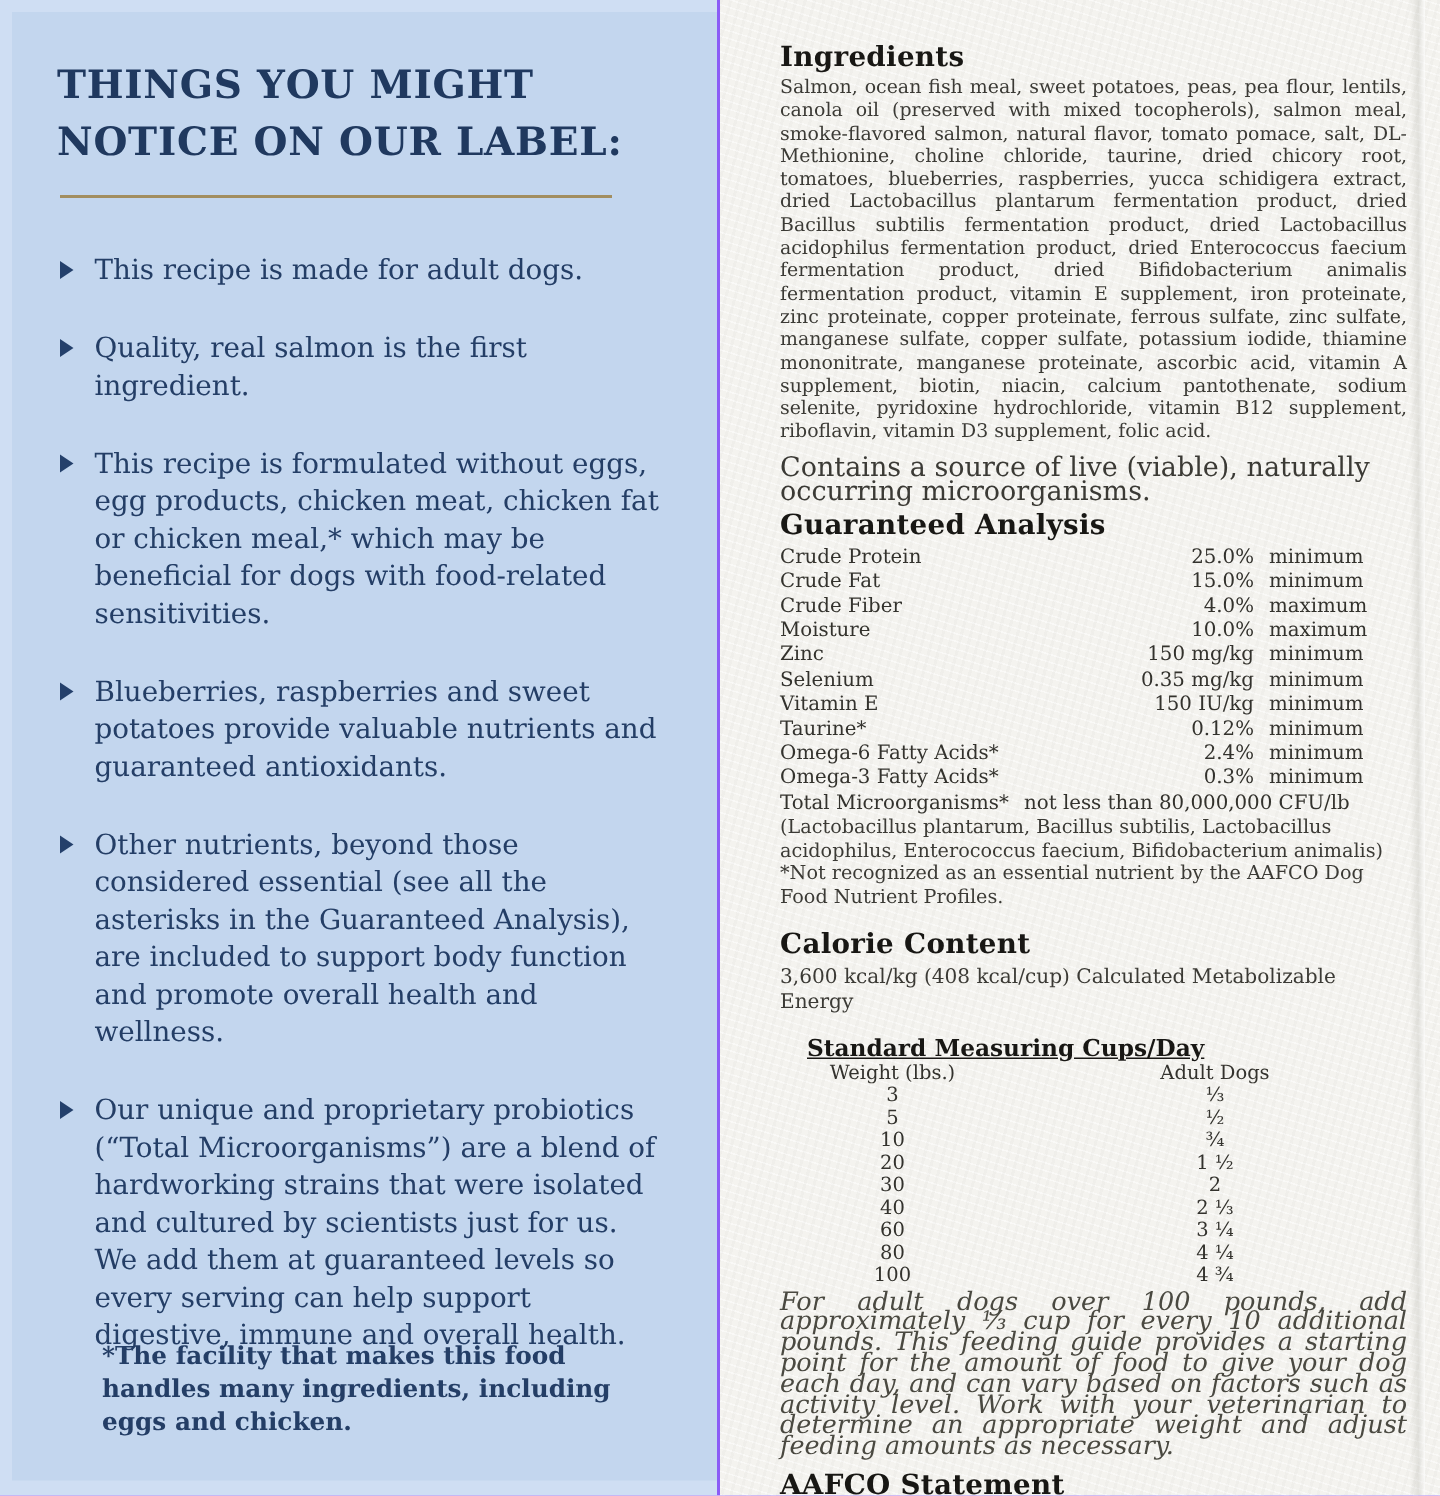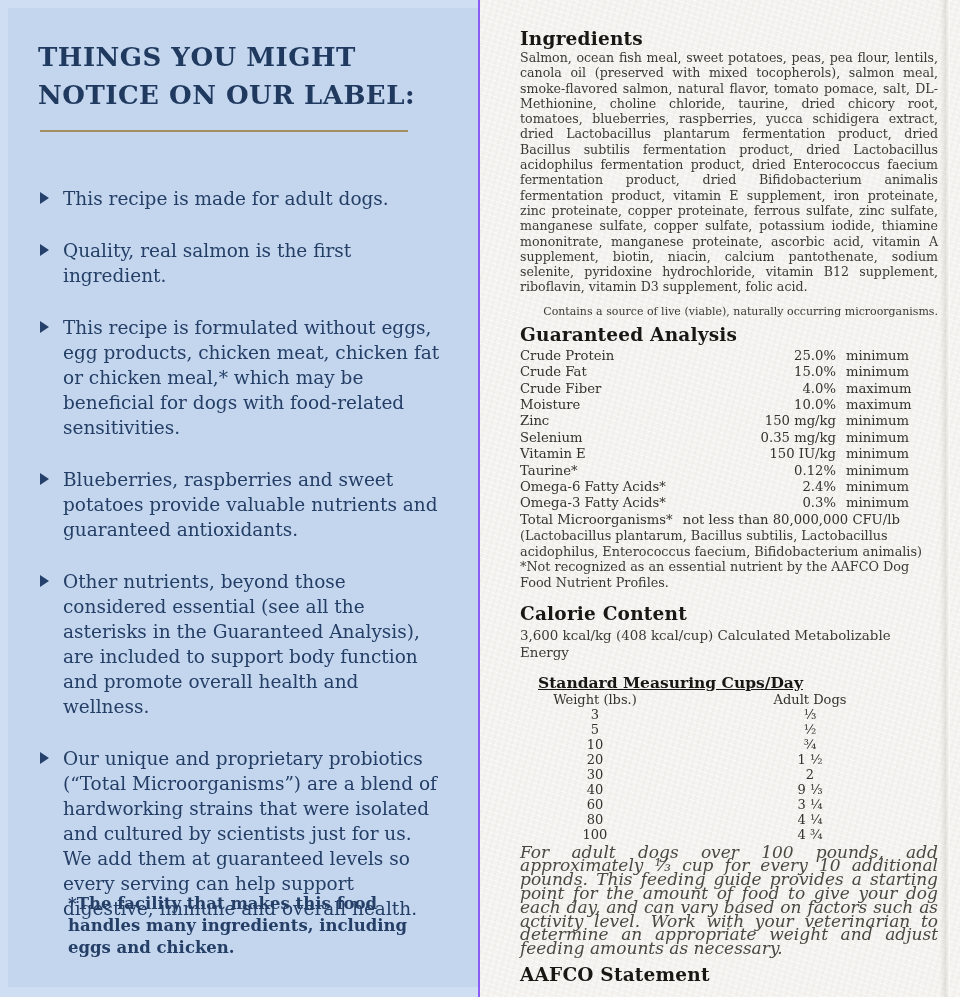--- a/index.html
+++ b/index.html
@@ -5,37 +5,37 @@
   * { margin:0; padding:0; box-sizing:border-box; }
   html,body { width:960px; }
   body { font-family:"DejaVu Serif","Liberation Serif",serif; }
   .page { position:relative; width:960px; height:997px; overflow:hidden; background:#8b5cf6; }
 
   
   .left-panel { position:absolute; left:0; top:0; width:478px; height:997px; background:#cfdef3; }
   .left-inner { position:absolute; left:8px; top:8px; right:0; bottom:10px; background:#c3d6ee; padding:30px 34px 0 30px; }
   .left-title { color:#20395f; font-weight:bold; font-size:26px; line-height:38px; letter-spacing:0.5px; }
   .divider { width:368px; height:2px; background:#a28e60; margin:16px 0 0 2px; }
-  .bullet-list { margin-top:54px; }
+  .bullet-list { margin-top:36px; }
   .bullet-item { display:flex; margin-bottom:27px; color:#243e66; }
   .tri { flex:0 0 auto; width:0; height:0; border-left:9px solid #24406b; border-top:6px solid transparent; border-bottom:6px solid transparent; margin:6px 14px 0 2px; }
   .bullet-text { font-size:18.5px; line-height:25px; max-width:395px; }
   .left-footnote { position:absolute; left:60px; bottom:28px; width:380px; color:#243e66; font-size:16.5px; line-height:22px; font-weight:bold; }
 
   
   .right-panel { position:absolute; left:480px; top:0; width:482px; height:997px; background:
       repeating-linear-gradient(105deg, rgba(120,120,115,0.035) 0 2px, rgba(255,255,255,0) 2px 6px),
       repeating-linear-gradient(17deg, rgba(255,255,255,0.5) 0 1px, rgba(0,0,0,0) 1px 5px),
       #f4f3ef;
       padding:28px 24px 0 40px; overflow:hidden; }
   .right-panel::after { content:""; position:absolute; top:0; right:12px; bottom:0; width:10px;
       background:linear-gradient(to right, rgba(0,0,0,0), rgba(140,140,130,0.18) 55%, rgba(255,255,255,0.65)); pointer-events:none; }
   .sec-heading { font-family:"DejaVu Serif","Liberation Serif",serif; font-weight:bold; color:#181714; font-size:18.5px; line-height:22px; letter-spacing:0.2px; }
   .body-text { color:#3b3a35; font-size:12.6px; line-height:15.3px; text-align:justify; }
-  .ing-note { color:#3b3a35; font-size:11px; line-height:16px; margin-top:9px;text-align:right; }
+  .ing-note { color:#3b3a35; font-size:18px; line-height:16px; margin-top:9px; }
 
   .ga-table { margin-top:2px; }
   .ga-row { display:flex; align-items:baseline; color:#33322d; font-size:13.2px; line-height:16.4px; }
   .ga-label { flex:1 1 auto; }
   .ga-value { flex:0 0 140px; text-align:right; }
   .ga-qualifier { flex:0 0 92px; margin-left:10px; }
   .ga-total { display:flex; align-items:baseline; color:#33322d; font-size:13.2px; line-height:16.4px; }
   .ga-total-label { flex:0 0 auto; }
   .ga-total-value { flex:1 1 auto; text-align:center; padding-right:28px; }
   .ga-small { color:#3b3a35; font-size:12.8px; line-height:15.6px; }
@@ -211,21 +211,21 @@
             <span class="fg-cups">1 ½</span>
           </div>
 
           <div class="fg-colrow">
             <span class="fg-weight">30</span>
             <span class="fg-cups">2</span>
           </div>
 
           <div class="fg-colrow">
             <span class="fg-weight">40</span>
-            <span class="fg-cups">9 ⅓</span>
+            <span class="fg-cups">2 ⅓</span>
           </div>
 
           <div class="fg-colrow">
             <span class="fg-weight">60</span>
             <span class="fg-cups">3 ¼</span>
           </div>
 
           <div class="fg-colrow">
             <span class="fg-weight">80</span>
             <span class="fg-cups">4 ¼</span>

